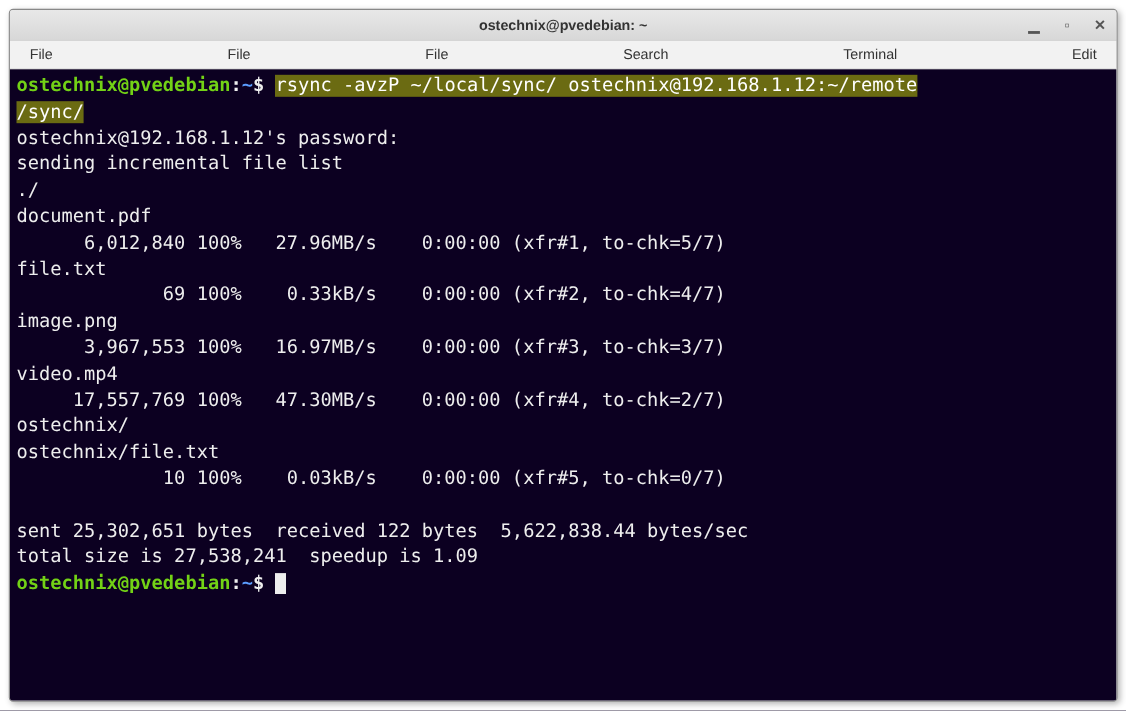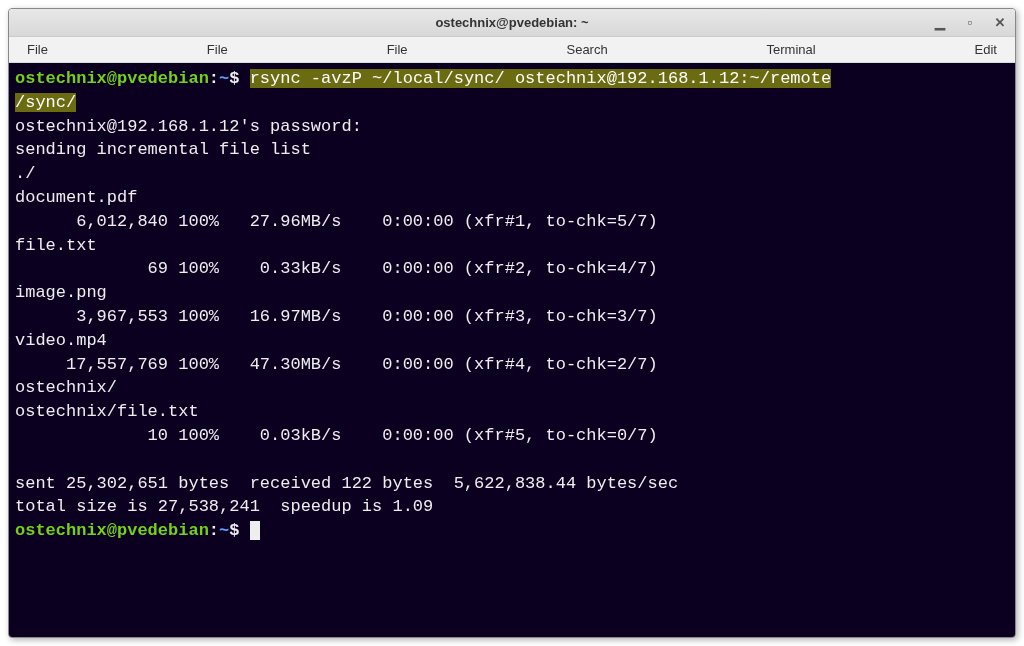--- a/index.html
+++ b/index.html
@@ -81,21 +81,21 @@
     .prompt-path { color: #5c9dff; font-weight: bold; }
     .prompt-dollar { color: #eee; font-weight: bold; }
     .hl { background: #6b6b12; color: #fff; }
     .cursor {
       display: inline-block;
       width: 10px;
       height: 19px;
       background: #eee;
       vertical-align: text-bottom;
     }
-    .line { display: block; font-family: Liberation Mono, monospace; }
+    .line { display: block; }
   </style>
 </head>
 <body>
 
 <div class="window">
   <div class="titlebar">
     <span class="title">ostechnix@pvedebian: ~</span>
     <div class="win-controls">
       <span class="win-btn">▁</span>
       <span class="win-btn">▫</span>

